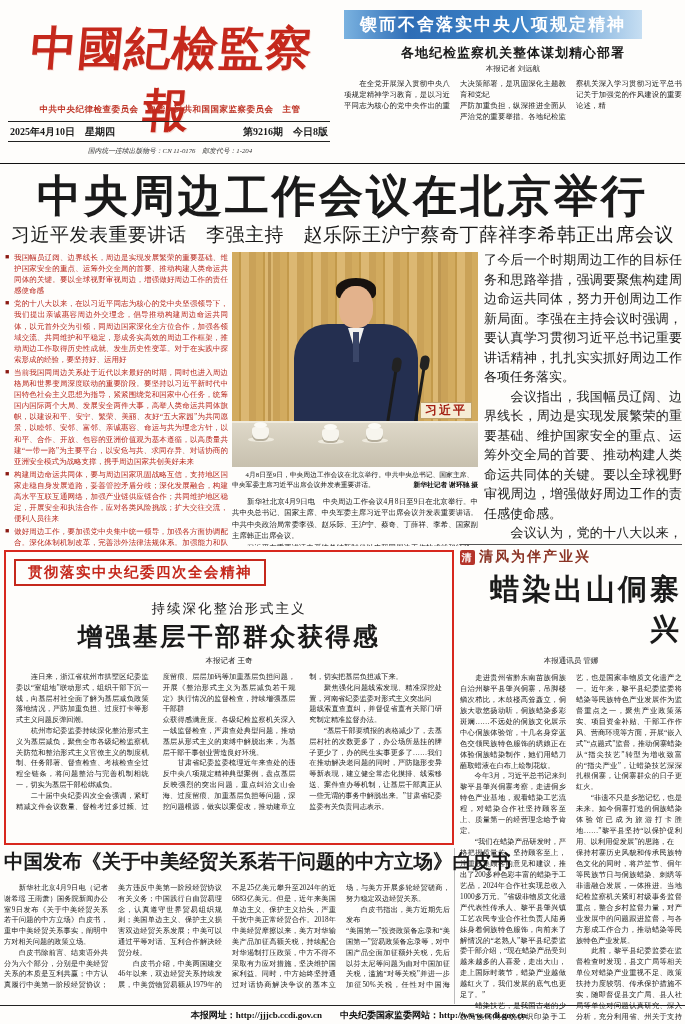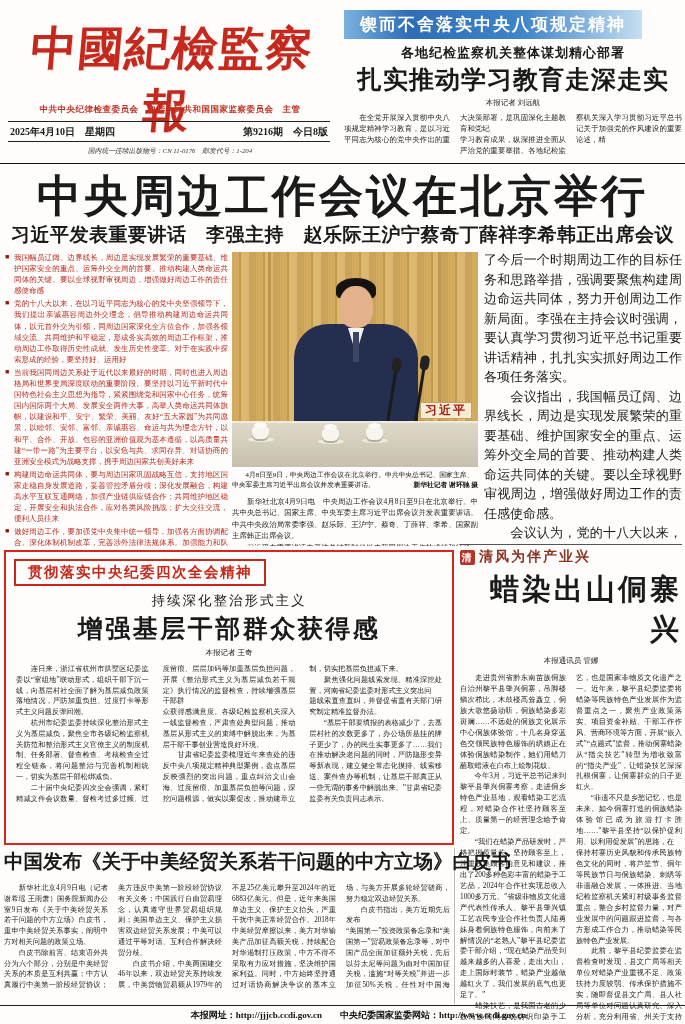--- a/index.html
+++ b/index.html
@@ -32,21 +32,21 @@
   .tr-head{margin-top:1px;text-align:center;font-size:25px;font-weight:bold;letter-spacing:1px;}
   .tr-byline{text-align:center;font-size:7.5px;color:#222;margin-top:2px;}
   .tr-cols{margin-top:4px;column-count:3;column-gap:10px;font-size:7.4px;line-height:1.5;
            height:52px;overflow:hidden;}
 
   .top-rule{left:0;top:163px;width:685px;border-top:1.5px solid #111;}
 
   
   .lead-head{left:0;top:167px;width:685px;text-align:center;font-size:44px;font-weight:900;
              letter-spacing:3px;font-family:Liberation Serif, serif;white-space:nowrap;}
-  .lead-sub{left:0;top:222px;width:685px;text-align:center;font-size:19px;font-weight:bold;
+  .lead-sub{left:0;top:222px;width:685px;text-align:center;font-size:19px;font-weight:normal;
             white-space:nowrap;letter-spacing:0.5px;}
   .lead-left{left:5px;top:252px;width:223px;height:294px;overflow:hidden;
              font-size:7.5px;line-height:1.48;color:#b9281e;}
   .lead-left .pt{position:relative;padding-left:9px;margin-bottom:2px;text-align:justify;}
   .lead-left .sq{position:absolute;left:0;top:0;color:#8c1a12;font-size:7px;}
   .lead-right{left:484px;top:250px;width:198px;height:296px;overflow:hidden;
               font-size:13px;line-height:1.5;}
   .lead-mid-caption{left:232px;top:470px;width:246px;font-size:6.8px;line-height:1.5;color:#111;}
   .cap-credit{float:right;font-weight:bold;}
   .lead-mid-body{left:232px;top:496px;width:246px;height:50px;overflow:hidden;
@@ -73,21 +73,21 @@
   .mic{position:absolute;width:2.5px;height:58px;background:#1b1b1b;transform:rotate(9deg);}
   .mic:before{content:"";position:absolute;left:-3.5px;top:-12px;width:9px;height:15px;background:#222;border-radius:5px;}
   .nameplate{position:absolute;right:6px;bottom:48px;width:50px;height:15px;background:#f6ecd4;
              border:1px solid #bfa26a;color:#a31f12;font-size:12px;font-weight:bold;
              text-align:center;line-height:15px;letter-spacing:2px;}
 
   
   .hl-box{left:4px;top:550px;width:446px;height:291px;border:2.5px solid #d8281e;background:#fefdfb;}
   .hl-label{display:inline-block;margin:7px 0 0 8px;border:2px solid #c5281c;color:#c5281c;
             padding:2px 12px;font-size:14.5px;font-weight:bold;letter-spacing:1.5px;text-align:right;}
-  .hl-kicker{text-align:center;font-size:13.5px;margin-top:6px;letter-spacing:2px;}
+  .hl-kicker{text-align:center;font-size:13.5px;margin-top:14px;letter-spacing:2px;}
   .hl-head{text-align:center;font-size:25px;font-weight:bold;letter-spacing:2.5px;margin-top:2px;}
   .hl-byline{text-align:center;font-size:7.5px;margin-top:3px;}
   .hl-cols{margin:6px 10px 0 10px;column-count:3;column-gap:14px;font-size:7.2px;line-height:1.5;
            height:142px;overflow:hidden;}
 
   
   .rt-art{left:460px;top:548px;width:222px;height:458px;}
   .rt-secline{display:flex;align-items:center;gap:4px;font-size:14px;font-weight:bold;color:#8a3324;
               letter-spacing:2px;}
   .rt-logo{display:inline-block;width:15px;height:15px;background:#b5342a;color:#fff;font-size:10px;
@@ -122,25 +122,24 @@
       <span>2025年4月10日　星期四</span>
       <span>第9216期　今日8版</span>
     </div>
     <div class="abs m-rule2"></div>
     <div class="abs m-pub">国内统一连续出版物号：CN 11-0176　邮发代号：1-204</div>
   </div>
 
   <div class="abs tr-art">
     <div class="tr-banner">锲而不舍落实中央八项规定精神</div>
     <div class="tr-kicker">各地纪检监察机关整体谋划精心部署</div>
-    <div class="tr-head">扎实推动学习教育走深走实</div>
     <div class="tr-byline">本报记者 刘远航</div>
     <div class="tr-cols">
       <div class="flow just">　　在全党开展深入贯彻中央八项规定精神学习教育，是以习近平同志为核心的党中央作出的重大决策部署，是巩固深化主题教育和党纪</div>
-      <div class="flow just">学习教育成果，纵深推进全面从严治党的重要举措。各地纪检监察机关深入学习贯彻习近平总书记关于加强党的作风建设的重要论述，精</div>
+      <div class="flow just">严防加重负担，纵深推进全面从严治党的重要举措。各地纪检监察机关深入学习贯彻习近平总书记关于加强党的作风建设的重要论述，精</div>
 
     </div>
   </div>
 
   <div class="abs top-rule"></div>
 
   <div class="abs lead-head">中央周边工作会议在北京举行</div>
   <div class="abs lead-sub">习近平发表重要讲话　李强主持　赵乐际王沪宁蔡奇丁薛祥李希韩正出席会议</div>
 
   <div class="abs lead-left">

